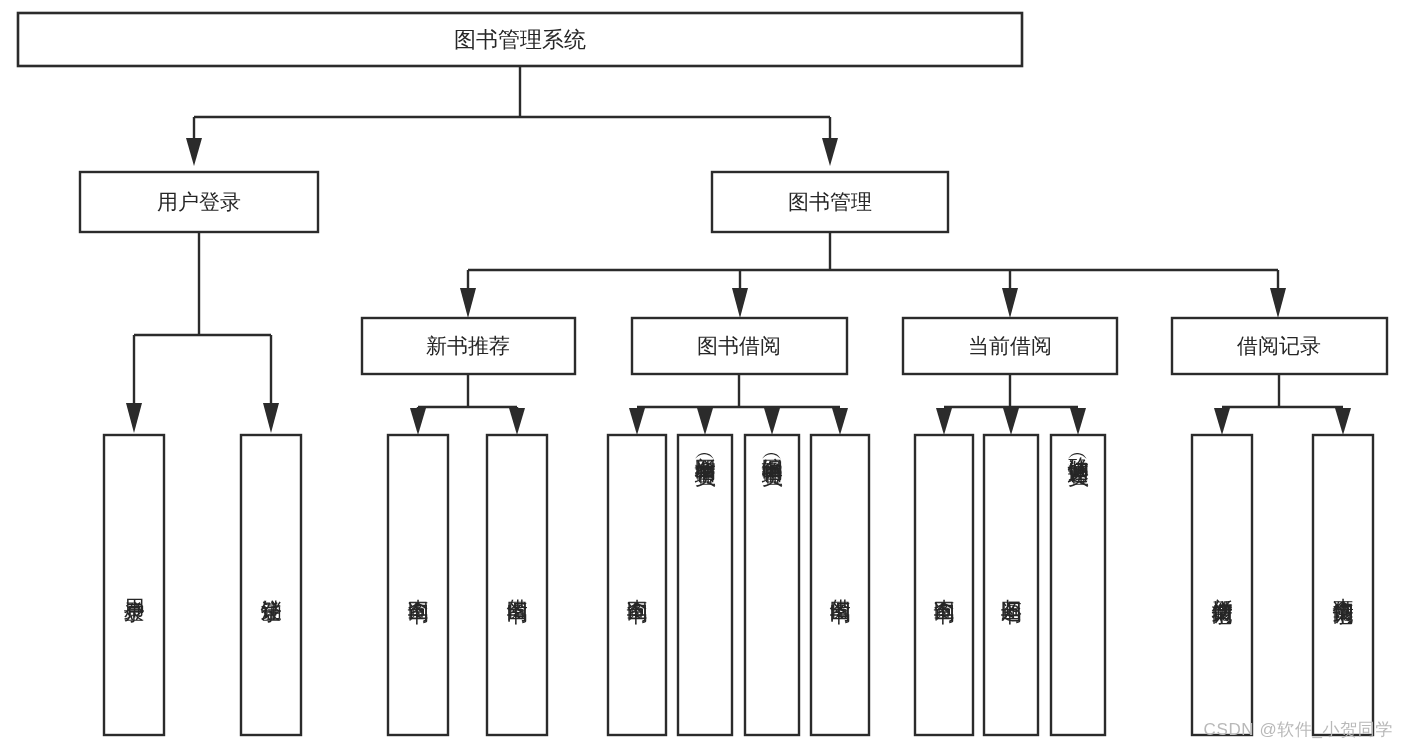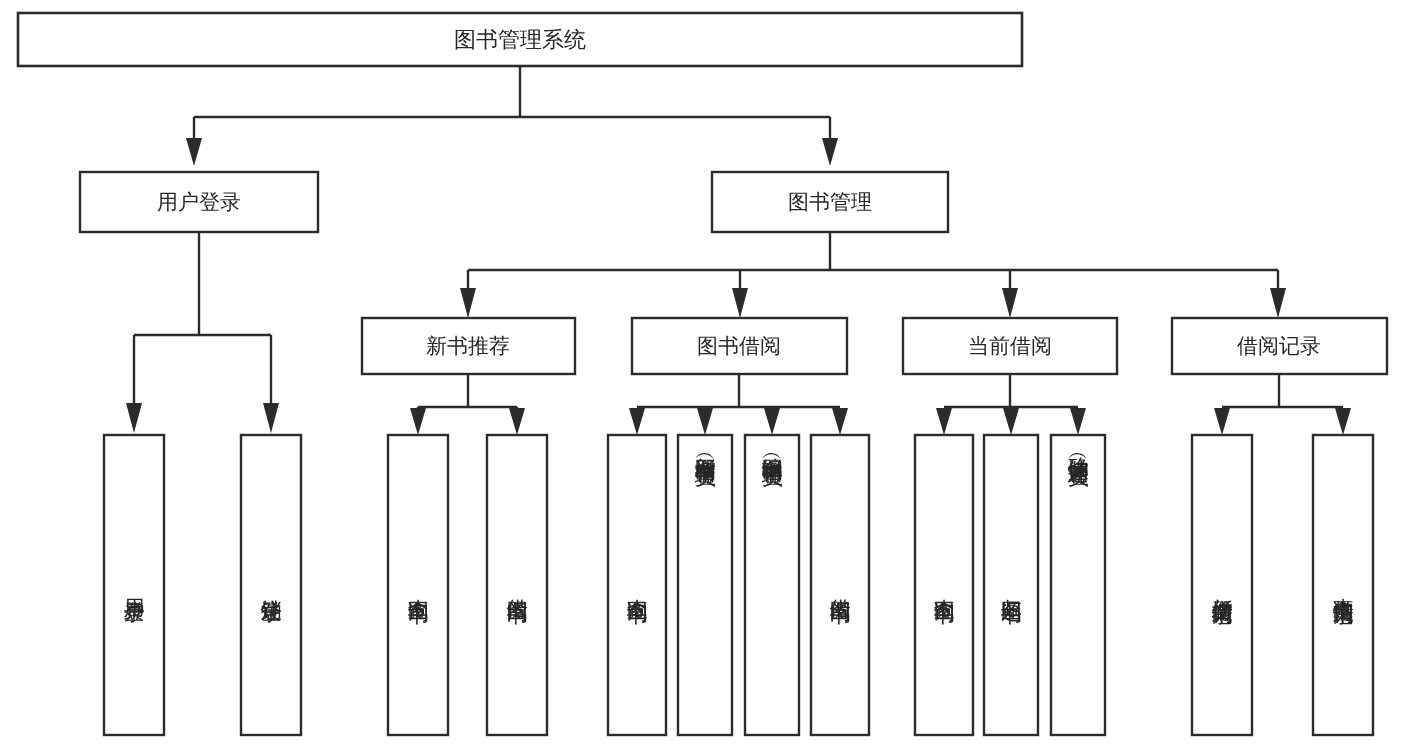--- a/index.html
+++ b/index.html
@@ -234,14 +234,15 @@
     <span class="vertical-label">确认归还（管理员）</span>
   </div>
 
   <div class="vertical-label-holder" style="left:1192px; top:435px; width:60px; height:300px;">
     <span class="vertical-label">新增借阅记录</span>
   </div>
   <div class="vertical-label-holder" style="left:1313px; top:435px; width:60px; height:300px;">
     <span class="vertical-label">查询借阅记录</span>
   </div>
 
+  <div class="watermark">CSDN @软件_小贺同学</div>
 
 </div>
 
 </body></html>

